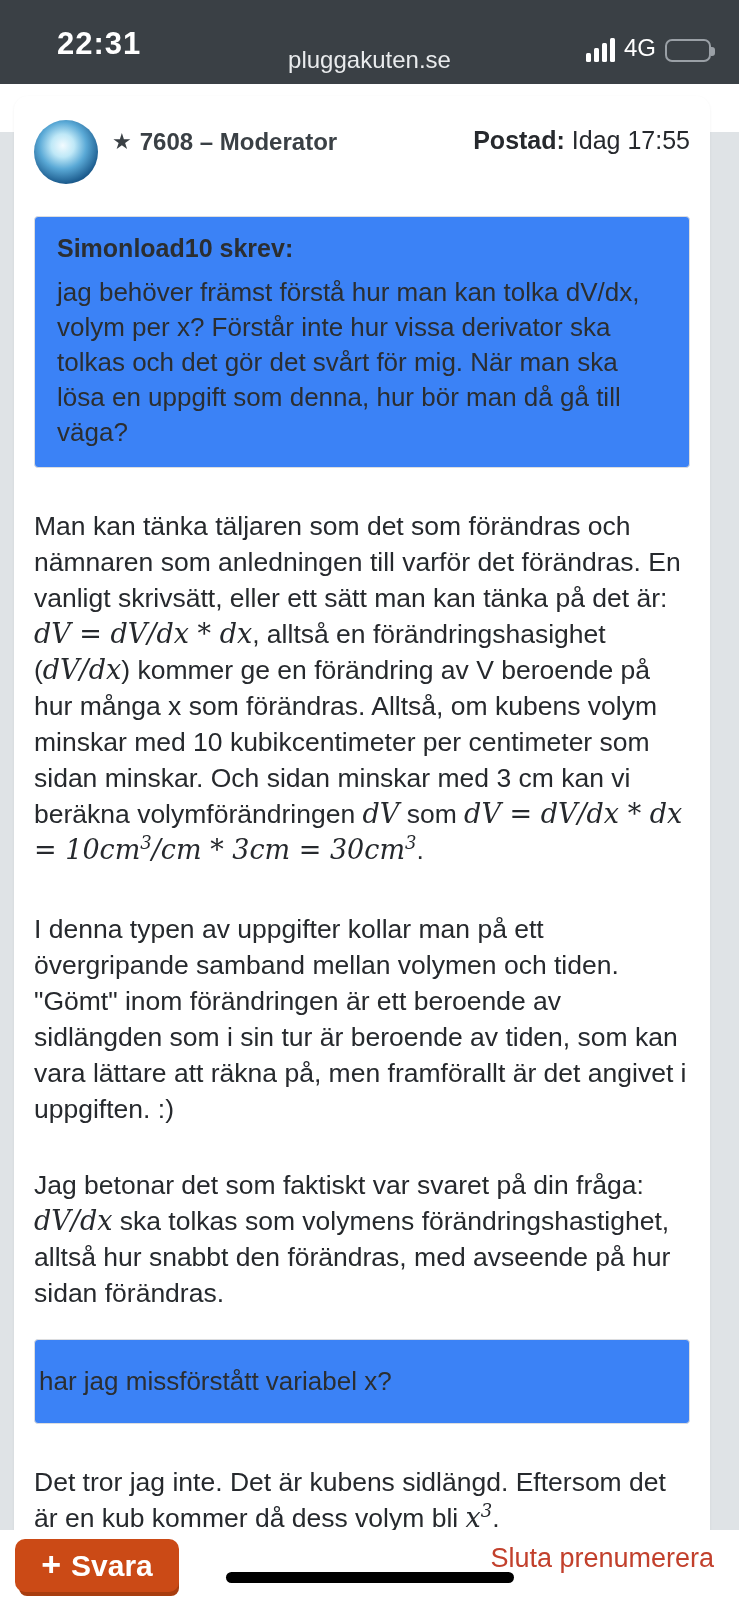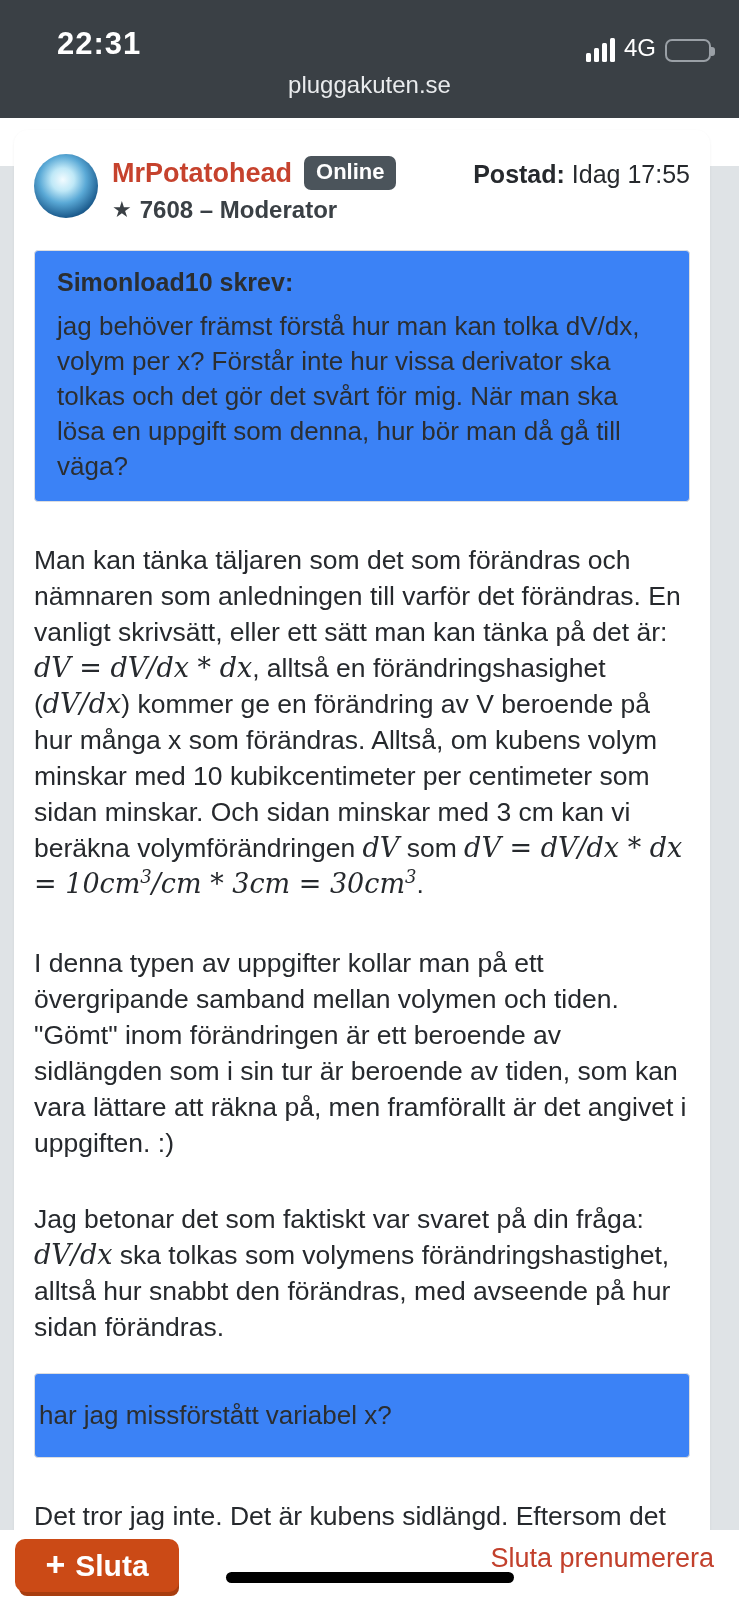--- a/index.html
+++ b/index.html
@@ -5,33 +5,33 @@
   * { margin:0; padding:0; box-sizing:border-box; }
   html,body { width:739px; height:1600px; overflow:hidden; }
   body {
     font-family:"Liberation Sans", sans-serif;
     background:#dfe3e6;
     position:relative;
     color:#26292d;
   }
   
   .status-header {
-    background:#3a4045; height:118px; position:relative; color:#fff;
+    background:#3a4045; height:84px; position:relative; color:#fff;
   }
   .time { position:absolute; left:57px; top:26px; font-size:31px; font-weight:bold; letter-spacing:1px; }
   .status-icons { position:absolute; right:28px; top:34px; display:flex; align-items:flex-end; gap:9px; }
   .signal { display:flex; align-items:flex-end; gap:3px; height:24px; }
   .signal i { display:block; width:5px; background:#fff; border-radius:1.5px; }
   .signal i:nth-child(1){height:9px} .signal i:nth-child(2){height:14px}
   .signal i:nth-child(3){height:19px} .signal i:nth-child(4){height:24px}
   .network { font-size:24px; color:#fff; }
   .battery { position:relative; width:46px; height:23px; border:2px solid #9aa0a6; border-radius:7px; padding:2px; }
   .battery .fill { width:9px; height:100%; background:#f2c53d; border-radius:2px; }
   .battery .nub { position:absolute; right:-6px; top:6px; width:4px; height:9px; background:#9aa0a6; border-radius:0 3px 3px 0; }
-  .site-title { position:absolute; left:0; right:0; bottom:19px; text-align:center; font-size:24px; color:#e9ebed; }
+  .site-title { position:absolute; left:0; right:0; bottom:10px; text-align:center; font-size:24px; color:#e9ebed; }
   .white-band { height:48px; background:#ffffff; }
 
   
   .card {
     position:relative; margin:-36px 29px 0 14px; background:#fff;
     border-radius:14px; padding:24px 20px 18px 20px;
     box-shadow:0 1px 3px rgba(0,0,0,.06);
   }
   .post-header { position:relative; display:flex; gap:14px; min-height:70px; }
   .avatar {
@@ -100,24 +100,20 @@
   </div>
   <div class="site-title">pluggakuten.se</div>
 </div>
 <div class="white-band"></div>
 
 <div class="card">
 
   <div class="post-header">
     <div class="avatar"></div>
     <div class="author-block">
-      <div class="author-row">
-        <span class="username">MrPotatohead</span>
-        <span class="online-badge">Online</span>
-      </div>
       <div class="rep-row">
         <span class="star">★</span>
         <span class="rep">7608 – Moderator</span>
       </div>
     </div>
     <div class="posted">
       <b>Postad:</b>
       <span>Idag 17:55</span>
     </div>
   </div>
@@ -146,17 +142,17 @@
       </span>
     </button>
     <span class="like-count">0</span>
   </div>
 
 </div>
 
 <div class="footer">
   <button class="reply-btn">
     <span class="plus">+</span>
-    <span class="lbl">Sluta</span>
+    <span class="lbl">Svara</span>
   </button>
   <a href="#" class="unsubscribe">Sluta prenumerera</a>
   <div class="home-indicator"></div>
 </div>
 
 </body></html>

